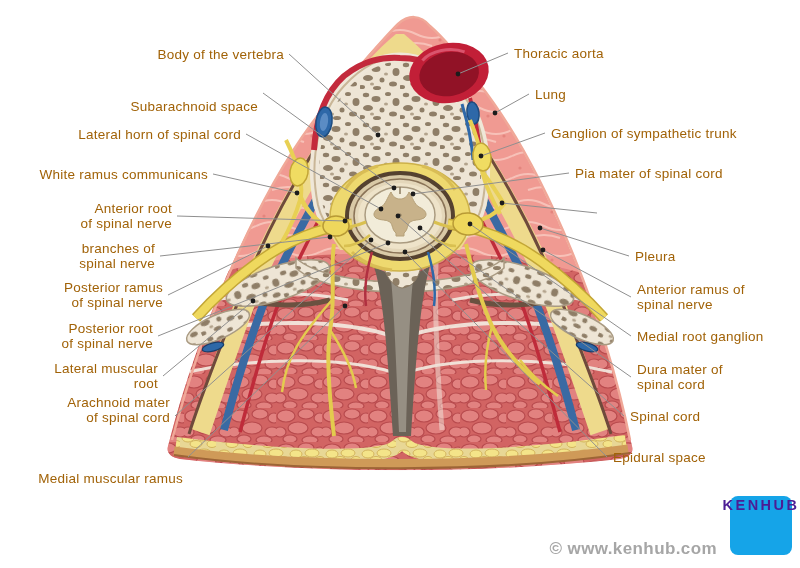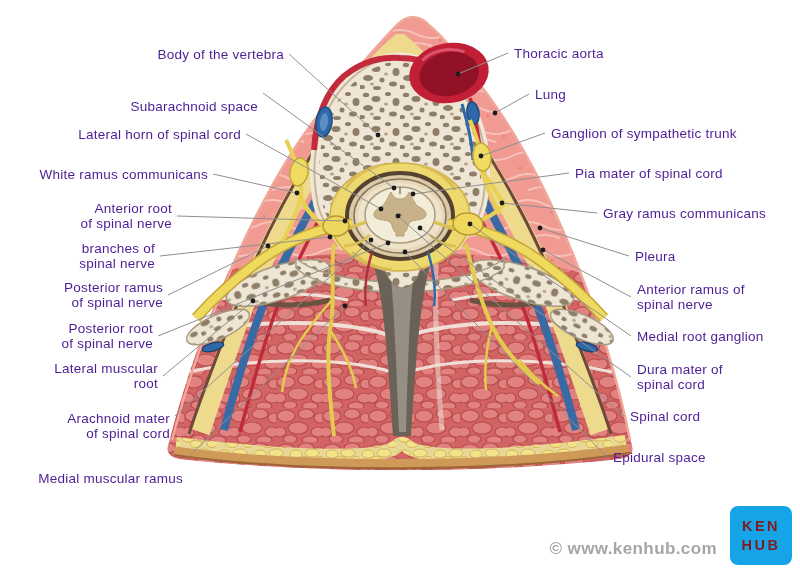--- a/index.html
+++ b/index.html
@@ -1,31 +1,31 @@
 <!DOCTYPE html>
 <html><head>
 <meta charset="utf-8">
 <style>
   html,body{margin:0;padding:0;background:#ffffff;}
   #stage{position:relative;width:800px;height:568px;background:#ffffff;overflow:hidden;
          font-family:"Liberation Sans","DejaVu Sans",sans-serif;}
   #scene{position:absolute;left:0;top:0;width:800px;height:568px;}
   #labels{position:absolute;left:0;top:0;width:800px;height:568px;pointer-events:none;}
-  .label{position:absolute;transform:translateY(-50%);color:#4c1d95;font-size:13.5px;
+  .label{position:absolute;transform:translateY(-50%);color:#a16207;font-size:13.5px;
          line-height:15px;letter-spacing:.25px;white-space:nowrap;}
   .label.left{text-align:right;}
   .label.right{text-align:left;}
   .lline{display:block;}
   .leader{stroke:#8f8f8f;stroke-width:1;}
   .dot{fill:#1c1c1c;}
   #copyright{position:absolute;right:83px;bottom:9px;color:#a6a6a6;font-size:17px;
              font-weight:700;letter-spacing:.4px;}
-  #logo{position:absolute;right:8px;bottom:3px;width:62px;height:59px;border-radius:8px;
-        background:#15a4e8;color:#7f1d1d;text-align:center;font-weight:700;font-size:14.5px;
-        letter-spacing:2.5px;line-height:19px;padding-top:0;display:flex;flex-direction:column;
+  #logo{position:absolute;right:8px;bottom:13px;width:62px;height:59px;border-radius:8px;
+        background:#15a4e8;color:#4c1d95;text-align:center;font-weight:700;font-size:14.5px;
+        letter-spacing:2.5px;line-height:19px;padding-top:0;display:flex;flex-direction:row;
         justify-content:center;}
   #logo span{display:block;}
 </style>
 </head>
 <body>
 
 <div id="stage">
 
 <svg id="scene" viewBox="0 0 800 568" xmlns="http://www.w3.org/2000/svg">
   <defs>
@@ -295,41 +295,38 @@
         <span class="lline">of spinal nerve</span>
       </div>
       <div class="label left" style="right: 647px; top: 336px;">
         <span class="lline">Posterior root</span>
         <span class="lline">of spinal nerve</span>
       </div>
       <div class="label left" style="right: 642px; top: 376px;">
         <span class="lline">Lateral muscular</span>
         <span class="lline">root</span>
       </div>
-      <div class="label left" style="right: 630px; top: 426px;">
+      <div class="label left" style="right: 630px; top: 410px;">
         <span class="lline">Arachnoid mater</span>
         <span class="lline">of spinal cord</span>
       </div>
       <div class="label left" style="right: 617px; top: 478px;">
         <span class="lline">Medial muscular ramus</span>
       </div>
       <div class="label right" style="left: 514px; top: 53px;">
         <span class="lline">Thoracic aorta</span>
       </div>
       <div class="label right" style="left: 535px; top: 94px;">
         <span class="lline">Lung</span>
       </div>
       <div class="label right" style="left: 551px; top: 133px;">
         <span class="lline">Ganglion of sympathetic trunk</span>
       </div>
       <div class="label right" style="left: 575px; top: 173px;">
         <span class="lline">Pia mater of spinal cord</span>
-      </div>
-      <div class="label right" style="left: 603px; top: 213px;">
-        <span class="lline">Gray ramus communicans</span>
       </div>
       <div class="label right" style="left: 635px; top: 256px;">
         <span class="lline">Pleura</span>
       </div>
       <div class="label right" style="left: 637px; top: 297px;">
         <span class="lline">Anterior ramus of</span>
         <span class="lline">spinal nerve</span>
       </div>
       <div class="label right" style="left: 637px; top: 336px;">
         <span class="lline">Medial root ganglion</span>

